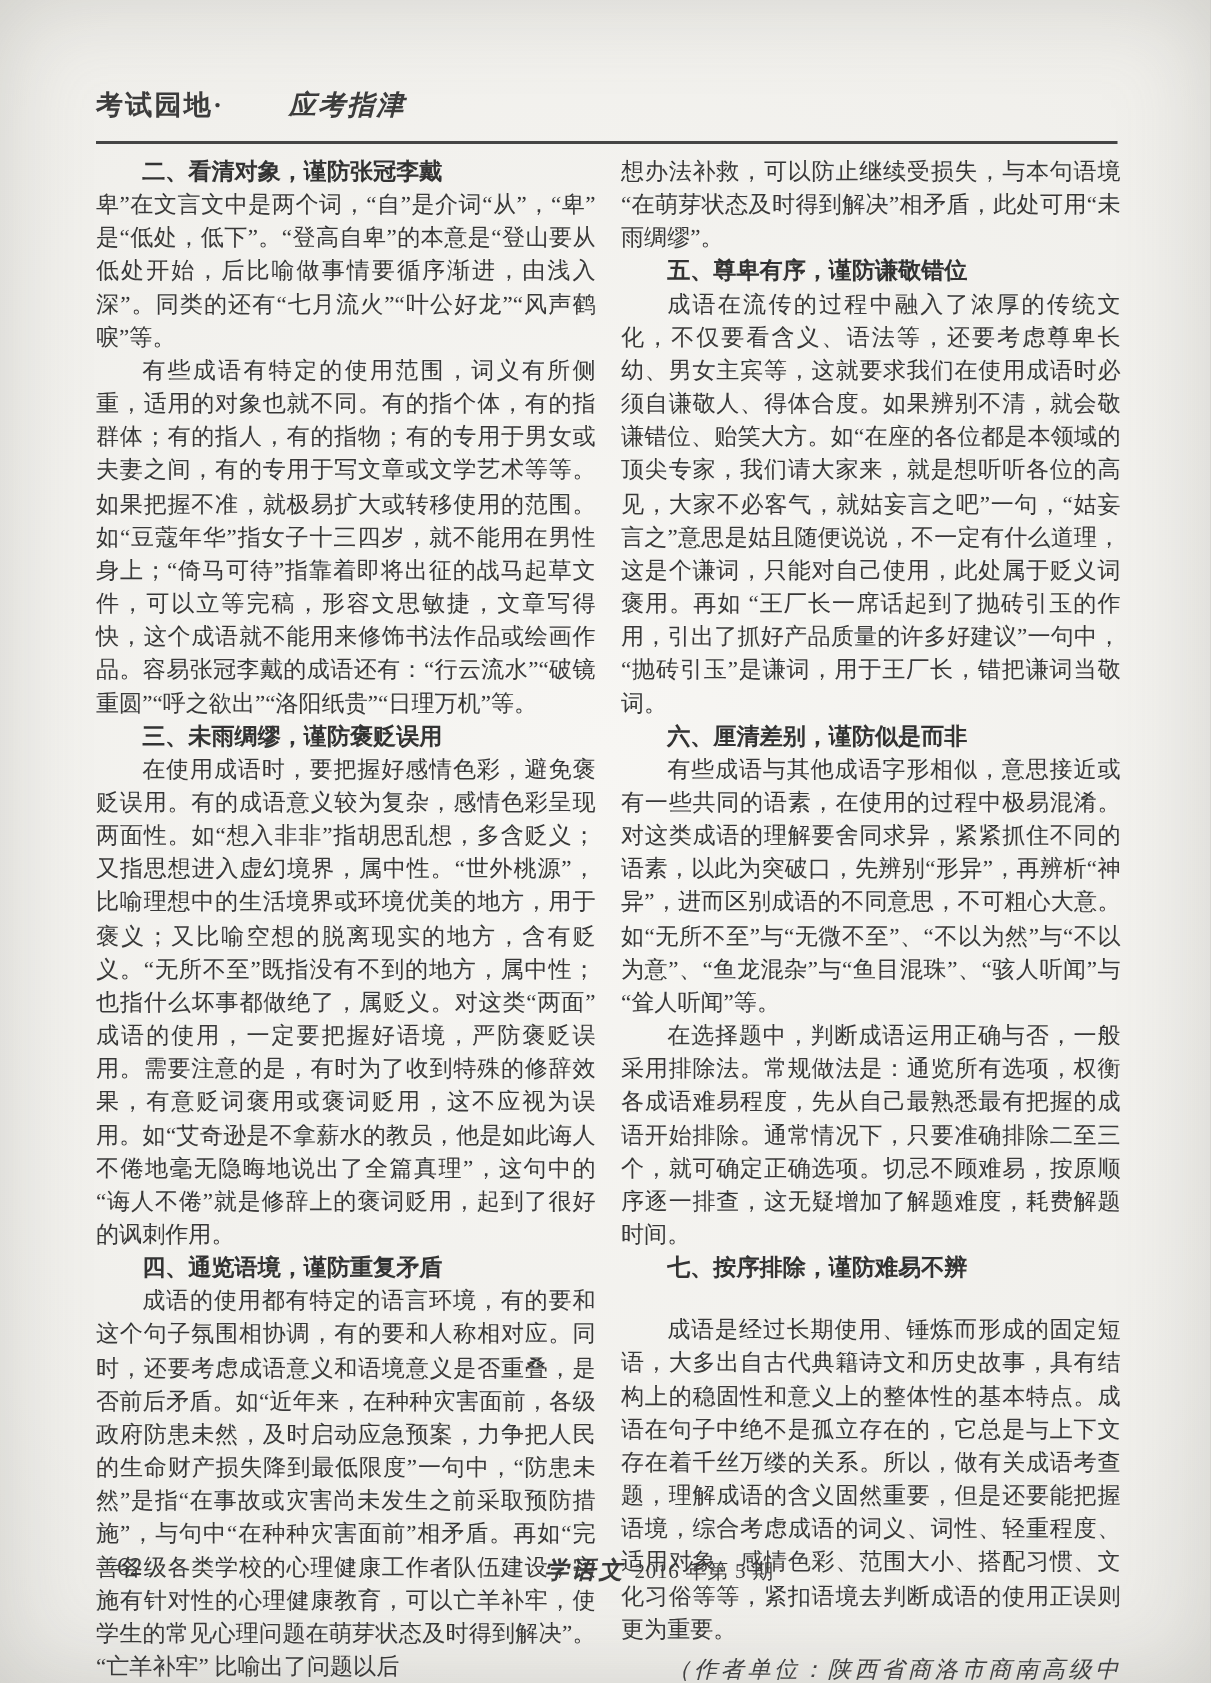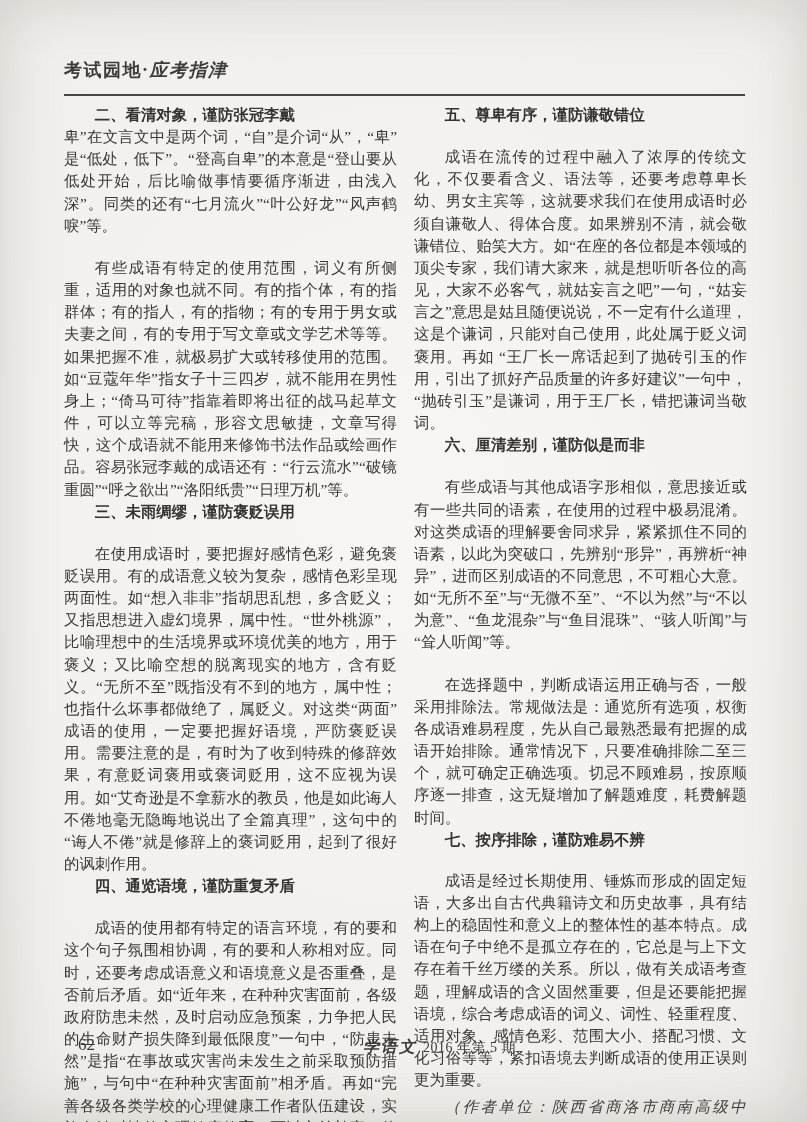--- a/index.html
+++ b/index.html
@@ -15,37 +15,37 @@
     width:807px;height:1122px;
     background:radial-gradient(ellipse 120% 100% at 50% 45%,
       #f7f6f3 0%, #f0efeb 55%, #e4e3df 85%, #d8d7d3 100%);
     box-shadow:inset 0 0 60px rgba(120,118,112,.25);
   }
   .header{
     position:absolute;left:64px;top:58px;right:62px;
     font-size:18px;font-weight:bold;color:#3c3c3c;
     letter-spacing:1.5px;
   }
-  .header .script{font-style:italic;font-weight:bold;}
+  .header .script{font-style:italic;font-weight:bold;margin-left:43px;}
   .header-rule{
     position:absolute;left:64px;top:94px;right:62px;
     height:2px;background:#454545;
   }
   .columns{
     position:absolute;left:64px;top:104px;right:60px;
     display:flex;gap:17px;
   }
   .column{flex:1;min-width:0;}
   .block{
     font-size:15.4px;line-height:22.15px;
     text-align:justify;text-justify:inter-ideograph;
     margin:0;color:#383838;
   }
   .block.cont{text-indent:0;}
-  .block.para{text-indent:2em;margin-top:20px;}
+  .block.para{text-indent:2em;}
   .block.heading{text-indent:2em;font-weight:600;color:#333;}
   .block.para2{text-indent:2em;margin-top:19px;}
   .block.author{
     text-indent:2em;font-style:italic;letter-spacing:1.5px;
     margin-top:5px;color:#3f3f3f;
   }
   .footer{
     position:absolute;left:0;right:0;top:1033px;height:30px;
   }
   .page-number{
@@ -77,20 +77,21 @@
     <div class="column" id="col-left">
         <div class="block heading">二、看清对象，谨防张冠李戴</div>
         <div class="block cont">卑”在文言文中是两个词，“自”是介词“从”，“卑”是“低处，低下”。“登高自卑”的本意是“登山要从低处开始，后比喻做事情要循序渐进，由浅入深”。同类的还有“七月流火”“叶公好龙”“风声鹤唳”等。</div>
         <div class="block para">有些成语有特定的使用范围，词义有所侧重，适用的对象也就不同。有的指个体，有的指群体；有的指人，有的指物；有的专用于男女或夫妻之间，有的专用于写文章或文学艺术等等。如果把握不准，就极易扩大或转移使用的范围。如“豆蔻年华”指女子十三四岁，就不能用在男性身上；“倚马可待”指靠着即将出征的战马起草文件，可以立等完稿，形容文思敏捷，文章写得快，这个成语就不能用来修饰书法作品或绘画作品。容易张冠李戴的成语还有：“行云流水”“破镜重圆”“呼之欲出”“洛阳纸贵”“日理万机”等。</div>
         <div class="block heading">三、未雨绸缪，谨防褒贬误用</div>
         <div class="block para">在使用成语时，要把握好感情色彩，避免褒贬误用。有的成语意义较为复杂，感情色彩呈现两面性。如“想入非非”指胡思乱想，多含贬义；又指思想进入虚幻境界，属中性。“世外桃源”，比喻理想中的生活境界或环境优美的地方，用于褒义；又比喻空想的脱离现实的地方，含有贬义。“无所不至”既指没有不到的地方，属中性；也指什么坏事都做绝了，属贬义。对这类“两面”成语的使用，一定要把握好语境，严防褒贬误用。需要注意的是，有时为了收到特殊的修辞效果，有意贬词褒用或褒词贬用，这不应视为误用。如“艾奇逊是不拿薪水的教员，他是如此诲人不倦地毫无隐晦地说出了全篇真理”，这句中的“诲人不倦”就是修辞上的褒词贬用，起到了很好的讽刺作用。</div>
         <div class="block heading">四、通览语境，谨防重复矛盾</div>
         <div class="block para">成语的使用都有特定的语言环境，有的要和这个句子氛围相协调，有的要和人称相对应。同时，还要考虑成语意义和语境意义是否重叠，是否前后矛盾。如“近年来，在种种灾害面前，各级政府防患未然，及时启动应急预案，力争把人民的生命财产损失降到最低限度”一句中，“防患未然”是指“在事故或灾害尚未发生之前采取预防措施”，与句中“在种种灾害面前”相矛盾。再如“完善各级各类学校的心理健康工作者队伍建设，实施有针对性的心理健康教育，可以亡羊补牢，使学生的常见心理问题在萌芽状态及时得到解决”。“亡羊补牢” 比喻出了问题以后</div>
       </div>
     <div class="column" id="col-right">
+        <div class="block cont">想办法补救，可以防止继续受损失，与本句语境“在萌芽状态及时得到解决”相矛盾，此处可用“未雨绸缪”。</div>
         <div class="block heading">五、尊卑有序，谨防谦敬错位</div>
         <div class="block para">成语在流传的过程中融入了浓厚的传统文化，不仅要看含义、语法等，还要考虑尊卑长幼、男女主宾等，这就要求我们在使用成语时必须自谦敬人、得体合度。如果辨别不清，就会敬谦错位、贻笑大方。如“在座的各位都是本领域的顶尖专家，我们请大家来，就是想听听各位的高见，大家不必客气，就姑妄言之吧”一句，“姑妄言之”意思是姑且随便说说，不一定有什么道理，这是个谦词，只能对自己使用，此处属于贬义词褒用。再如 “王厂长一席话起到了抛砖引玉的作用，引出了抓好产品质量的许多好建议”一句中，“抛砖引玉”是谦词，用于王厂长，错把谦词当敬词。</div>
         <div class="block heading">六、厘清差别，谨防似是而非</div>
         <div class="block para">有些成语与其他成语字形相似，意思接近或有一些共同的语素，在使用的过程中极易混淆。对这类成语的理解要舍同求异，紧紧抓住不同的语素，以此为突破口，先辨别“形异”，再辨析“神异”，进而区别成语的不同意思，不可粗心大意。如“无所不至”与“无微不至”、“不以为然”与“不以为意”、“鱼龙混杂”与“鱼目混珠”、“骇人听闻”与“耸人听闻”等。</div>
         <div class="block para">在选择题中，判断成语运用正确与否，一般采用排除法。常规做法是：通览所有选项，权衡各成语难易程度，先从自己最熟悉最有把握的成语开始排除。通常情况下，只要准确排除二至三个，就可确定正确选项。切忌不顾难易，按原顺序逐一排查，这无疑增加了解题难度，耗费解题时间。</div>
         <div class="block heading">七、按序排除，谨防难易不辨</div>
         <div class="block para2">成语是经过长期使用、锤炼而形成的固定短语，大多出自古代典籍诗文和历史故事，具有结构上的稳固性和意义上的整体性的基本特点。成语在句子中绝不是孤立存在的，它总是与上下文存在着千丝万缕的关系。所以，做有关成语考查题，理解成语的含义固然重要，但是还要能把握语境，综合考虑成语的词义、词性、轻重程度、适用对象、感情色彩、范围大小、搭配习惯、文化习俗等等，紧扣语境去判断成语的使用正误则更为重要。</div>
         <div class="block author">（作者单位：陕西省商洛市商南高级中学）</div>
       </div>
   </div>

